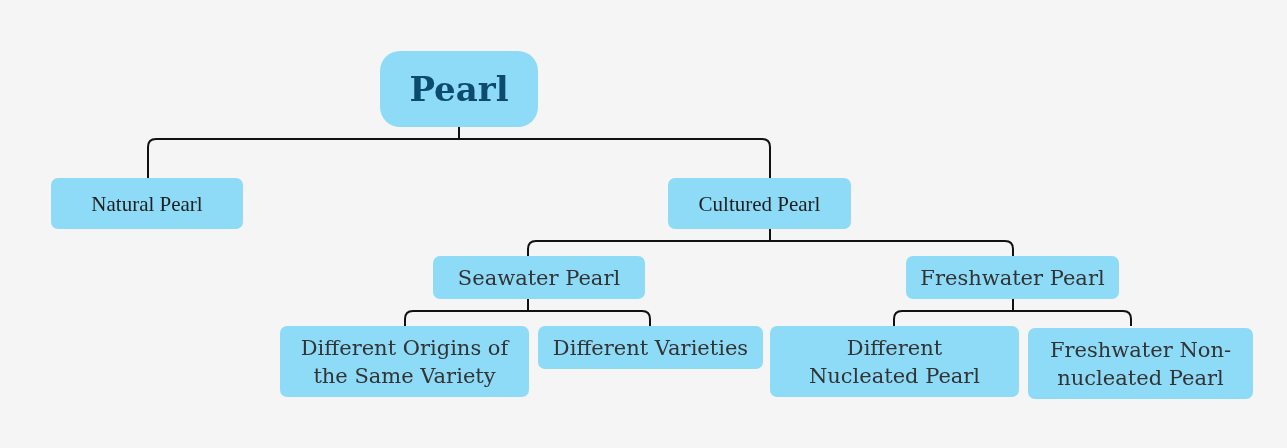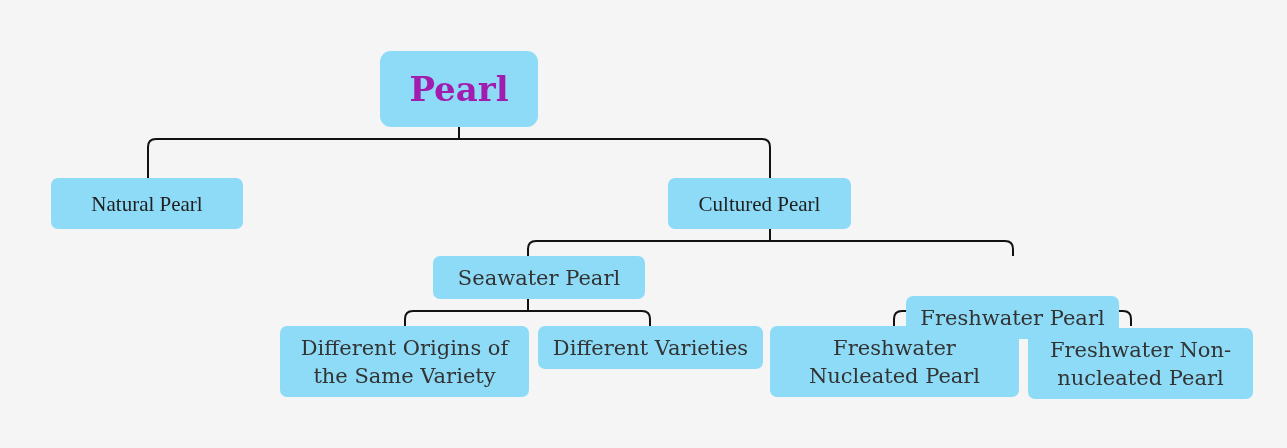--- a/index.html
+++ b/index.html
@@ -31,24 +31,24 @@
       align-items: center;
       justify-content: center;
       text-align: center;
       box-sizing: border-box;
       color: #333333;
       font-size: 21px;
       line-height: 28px;
       cursor: pointer;
     }
     .node.root {
-      color: #a21caf;
+      color: #0c4a6e;
       font-weight: bold;
       font-size: 34px;
-      border-radius: 11px;
+      border-radius: 20px;
     }
     .node.level1 {
       color: #1f1f1f;
       font-size: 21px;
       font-family: Liberation Serif, serif;
     }
     .node span {
       display: block;
       white-space: pre-line;
     }
@@ -86,34 +86,34 @@
 </div>
 
 <div class="node level1" style="left:668px; top:178px; width:183px; height:51px;">
   <span>Cultured Pearl</span>
 </div>
 
 <div class="node" style="left:433px; top:256px; width:212px; height:43px;">
   <span>Seawater Pearl</span>
 </div>
 
-<div class="node" style="left:906px; top:256px; width:213px; height:43px;margin-top:40px;">
+<div class="node" style="left:906px; top:256px; width:213px; height:43px;">
   <span>Freshwater Pearl</span>
 </div>
 
 <div class="node" style="left:280px; top:326px; width:249px; height:71px;">
   <span>Different Origins of
 the Same Variety</span>
 </div>
 
 <div class="node" style="left:538px; top:326px; width:225px; height:43px;">
   <span>Different Varieties</span>
 </div>
 
 <div class="node" style="left:770px; top:326px; width:249px; height:71px;">
-  <span>Freshwater
+  <span>Different
 Nucleated Pearl</span>
 </div>
 
 <div class="node" style="left:1028px; top:328px; width:225px; height:71px;">
   <span>Freshwater Non-
 nucleated Pearl</span>
 </div>
 
 </body></html>

